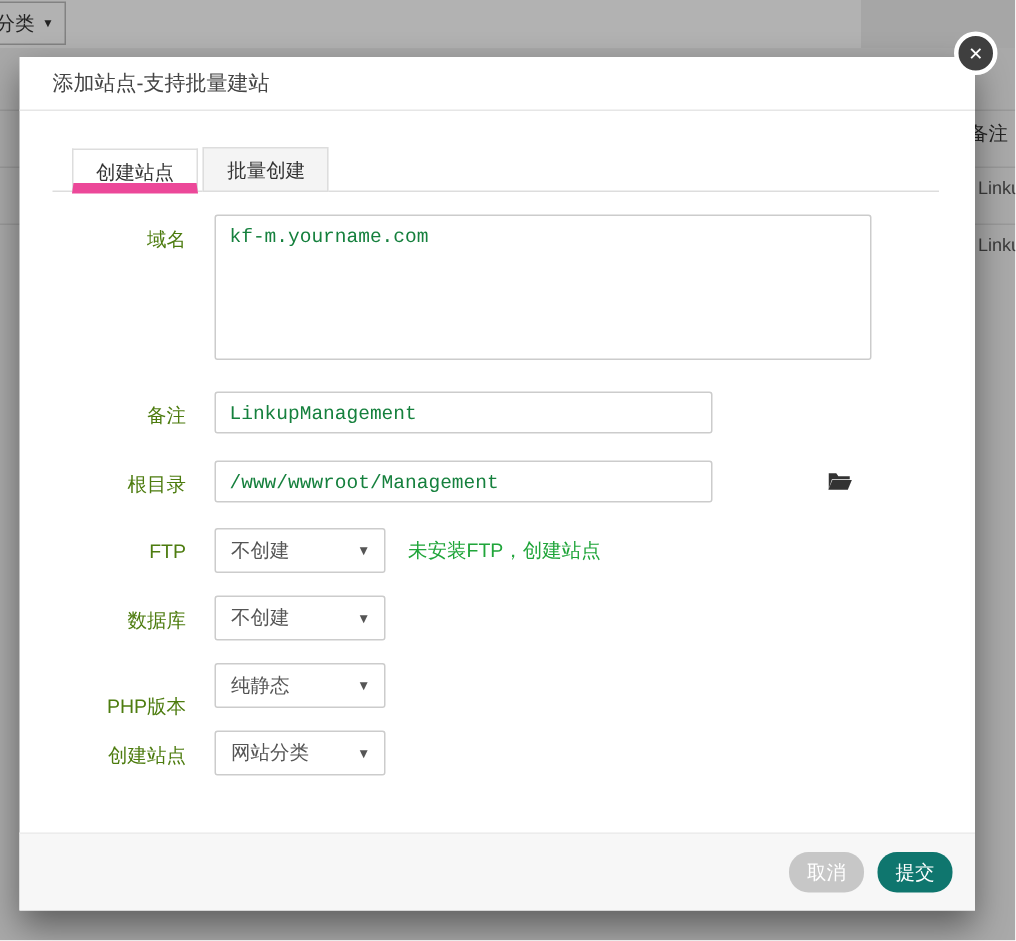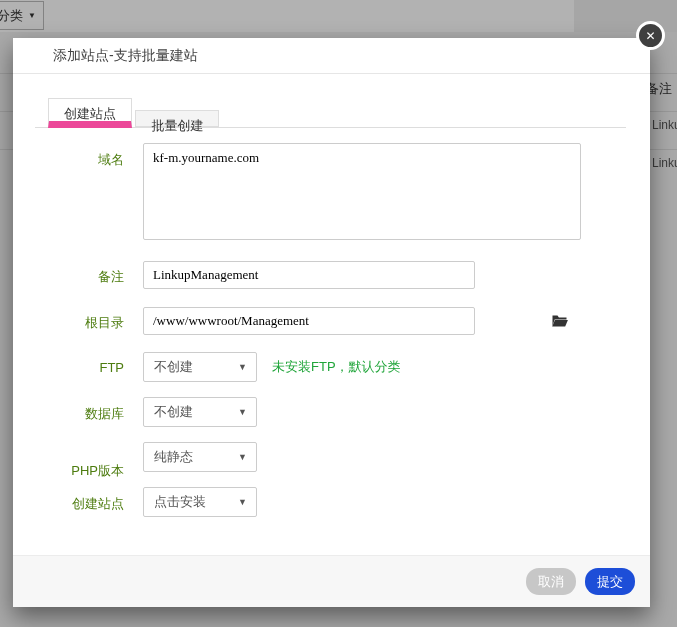--- a/index.html
+++ b/index.html
@@ -16,55 +16,55 @@
   .bg-row-line{position:absolute;left:0;width:677px;height:0;border-top:1px solid #dcdcdc;}
   .bg-note-header{position:absolute;left:646px;top:48px;font-size:13px;color:#333;white-space:nowrap;}
   .bg-link{position:absolute;left:652px;font-size:12px;color:#555;white-space:nowrap;}
 
   .overlay{position:absolute;left:0;top:0;width:677px;height:627px;background:rgba(0,0,0,0.30);}
 
   
   .modal{position:absolute;left:13px;top:38px;width:637px;height:569px;background:#fff;
     box-shadow:0 10px 22px rgba(0,0,0,0.45);}
   .modal-header{position:absolute;left:0;top:0;right:0;height:35px;border-bottom:1px solid #e6e6e6;
-    display:flex;align-items:center;padding-left:40px;font-size:14px;color:#444;}
+    display:flex;align-items:center;padding-left:22px;font-size:14px;color:#444;}
   .close-btn{position:absolute;left:623px;top:-17px;width:23px;height:23px;background:#3f3f3f;border:3px solid #fff;
     border-radius:50%;display:flex;align-items:center;justify-content:center;color:#fff;font-size:12px;
     font-weight:bold;cursor:pointer;z-index:3;}
 
   
   .tabbar{position:absolute;left:22px;top:60px;width:591px;height:30px;border-bottom:1px solid #ddd;box-sizing:border-box;}
-  .tab{display:inline-block;height:17px;line-height:29px;padding:0 15px;border:1px solid #ddd;font-size:13px;
+  .tab{display:inline-block;height:30px;line-height:29px;padding:0 15px;border:1px solid #ddd;font-size:13px;
     color:#333;box-sizing:border-box;cursor:pointer;vertical-align:bottom;}
   .tab.active{background:#fff;border-bottom:7px solid #ec4899;margin-bottom:-1px;height:30px;}
   .tab.inactive{background:#f4f4f4;margin-left:-1px;}
   .tab:first-child{margin-left:13px;}
 
   
   .row{position:absolute;left:0;width:637px;}
   .row .lbl{position:absolute;left:0;top:0;width:111px;text-align:right;font-size:13px;color:#4d7c0f;}
   textarea.fld,input.fld{position:absolute;left:130px;top:0;border:1px solid #ccc;border-radius:2px;
-    font-family:Liberation Serif, serif;font-size:13px;color:#000000;box-sizing:border-box;
+    font-family:Liberation Mono, monospace;font-size:13px;color:#15803d;box-sizing:border-box;
     padding:6px 9px;background:#fff;outline:none;}
   textarea.fld{width:438px;height:97px;resize:none;}
   input.fld{width:332px;height:28px;}
   .select{position:absolute;left:130px;top:0;width:114px;height:30px;border:1px solid #ccc;border-radius:2px;
     background:#fff;box-sizing:border-box;font-size:13px;color:#555;display:flex;align-items:center;
     padding-left:10px;cursor:pointer;}
   .select .caret{position:absolute;right:9px;font-size:9px;color:#555;}
   .hint-green{position:absolute;left:259px;top:0;height:30px;line-height:30px;font-size:13px;color:#20a53a;cursor:pointer;}
   .folder-btn{position:absolute;left:538px;top:6px;width:18px;height:16px;cursor:pointer;}
 
   
   .modal-footer{position:absolute;left:0;top:517px;width:637px;height:52px;background:#f7f7f7;border-top:1px solid #ececec;
     box-sizing:border-box;display:flex;align-items:center;justify-content:flex-end;gap:9px;padding-right:15px;}
   .btn{min-width:48px;height:27px;border:none;border-radius:13px;font-size:13px;color:#fff;cursor:pointer;
     font-family:"Liberation Sans","DejaVu Sans",sans-serif;padding:0 12px;}
   .btn-cancel{background:#c7c7c7;}
-  .btn-submit{background:#1d4ed8;}
+  .btn-submit{background:#0f766e;}
 </style>
 </head>
 <body>
 
 <div class="stage">
 
   <div class="bg-topbar">
     <div class="bg-cat-btn">
       <span>分类</span>
       <span class="caret">▼</span>
@@ -115,21 +115,21 @@
         </svg>
       </span>
     </div>
 
     <div class="row" style="top:314px">
       <span class="lbl" style="top:8px">FTP</span>
       <div class="select">
         <span>不创建</span>
         <span class="caret">▼</span>
       </div>
-      <span class="hint-green">未安装FTP，默认分类</span>
+      <span class="hint-green">未安装FTP，创建站点</span>
     </div>
 
     <div class="row" style="top:359px">
       <span class="lbl" style="top:8px">数据库</span>
       <div class="select">
         <span>不创建</span>
         <span class="caret">▼</span>
       </div>
     </div>
 
@@ -137,21 +137,21 @@
       <span class="lbl" style="top:20px">PHP版本</span>
       <div class="select">
         <span>纯静态</span>
         <span class="caret">▼</span>
       </div>
     </div>
 
     <div class="row" style="top:449px">
       <span class="lbl" style="top:8px">创建站点</span>
       <div class="select">
-        <span>点击安装</span>
+        <span>网站分类</span>
         <span class="caret">▼</span>
       </div>
     </div>
 
     <div class="modal-footer">
       <button class="btn btn-cancel">取消</button>
       <button class="btn btn-submit">提交</button>
     </div>
   </div>
 

